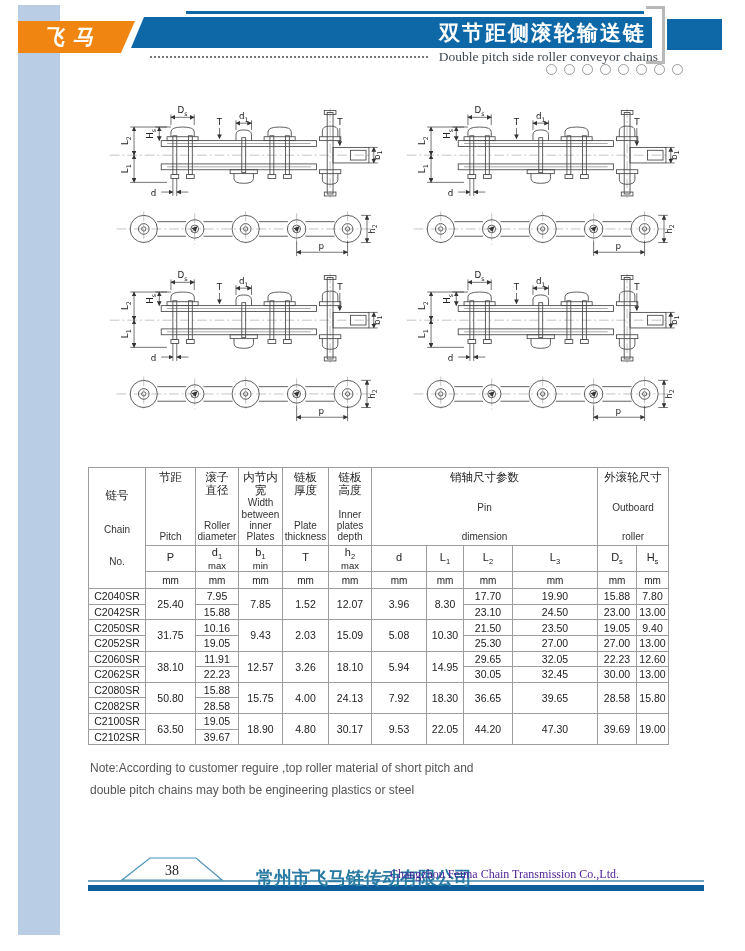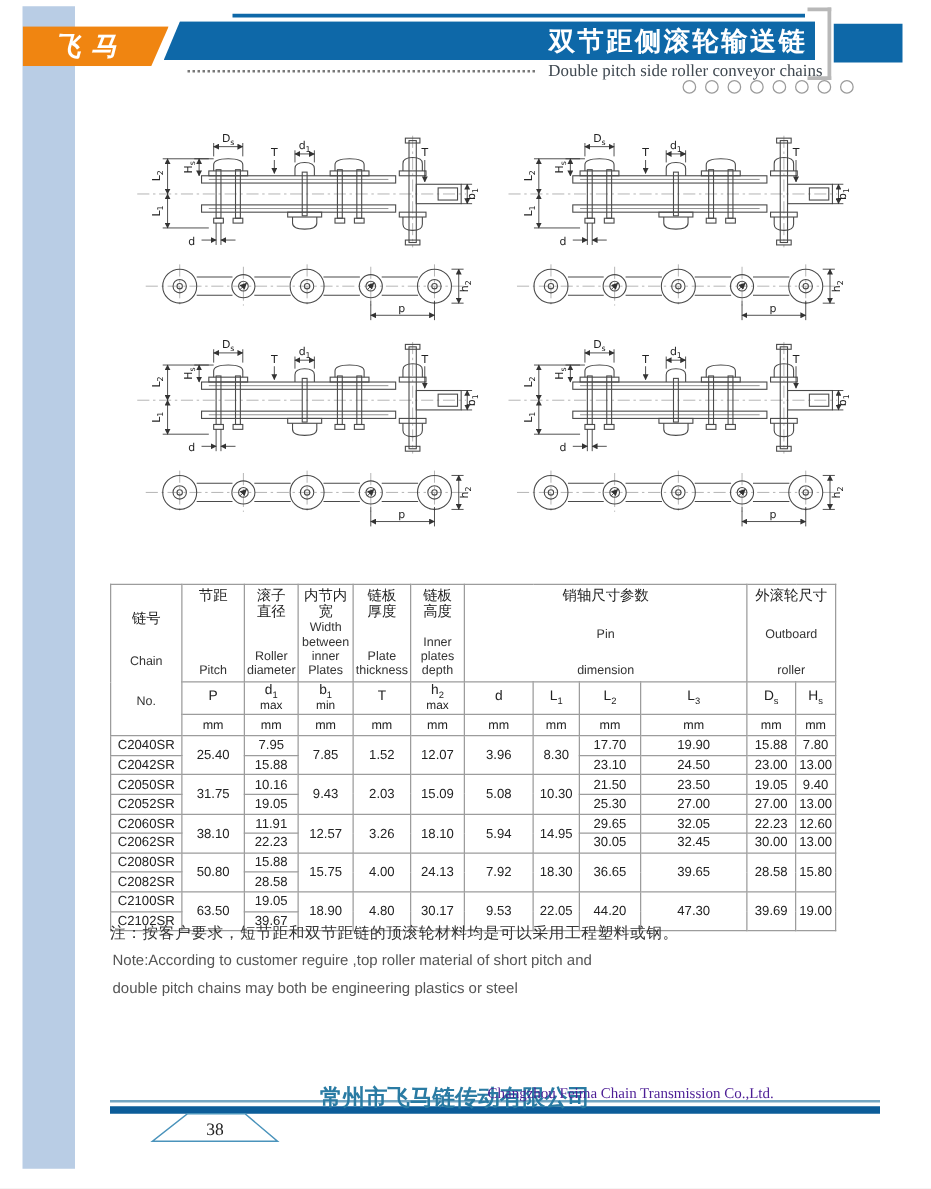--- a/index.html
+++ b/index.html
@@ -42,21 +42,21 @@
   .zh{font-size:11.5px;line-height:1.15;}
   .en{font-size:10px;line-height:1.12;color:#333;}
   .sym sub{font-size:7.5px;}
   .q{font-size:9.5px;line-height:1;}
   
   .note-zh{position:absolute;left:88px;top:738px;font-size:12.5px;color:#333;letter-spacing:0.5px;}
   .note-en{position:absolute;left:90px;font-size:12px;color:#555;}
   
   .footer-thin{position:absolute;left:88px;top:880px;width:616px;height:1.5px;background:#74a6c2;}
   .footer-thick{position:absolute;left:88px;top:885px;width:616px;height:6px;background:#0c5d99;}
-  .page-num-wrap{position:absolute;left:120px;top:857px;margin-top:33px;}
+  .page-num-wrap{position:absolute;left:120px;top:857px;}
   .company-zh{position:absolute;left:256px;top:866px;font-size:18px;font-weight:bold;color:#2a7ba3;}
   .company-en{position:absolute;left:390px;top:867px;font-size:12px;color:#4c1d95;
               font-family:"Liberation Serif","DejaVu Serif",serif;}
 </style>
 </head>
 <body>
 
 <div id="page">
 
   <div class="side-band"></div>
@@ -417,21 +417,20 @@
           <td rowspan="2">39.69</td>
           <td rowspan="2">19.00</td>
         </tr>
         <tr>
           <td>C2102SR</td>
           <td>39.67</td>
         </tr>
       </tbody>
   </table>
 
-  <div class="note-zh">注：按客户要求，短节距和双节距链的顶滚轮材料均是可以采用工程塑料或钢。</div>
   <div class="note-en" style="top:761px;">Note:According to customer reguire ,top roller material of short pitch and</div>
   <div class="note-en" style="top:783px;">double pitch chains may both be engineering plastics or steel</div>
 
   <div class="footer-thin"></div>
   <div class="footer-thick"></div>
   <div class="page-num-wrap">
     <svg width="104" height="24">
       <path d="M30 1 L76 1 L102 23 L2 23 Z" fill="#ffffff" stroke="#4a93bb" stroke-width="1.2"></path>
       <text x="52" y="18" text-anchor="middle" font-size="14" fill="#222" font-family="'Liberation Serif','DejaVu Serif',serif">38</text>
     </svg>

